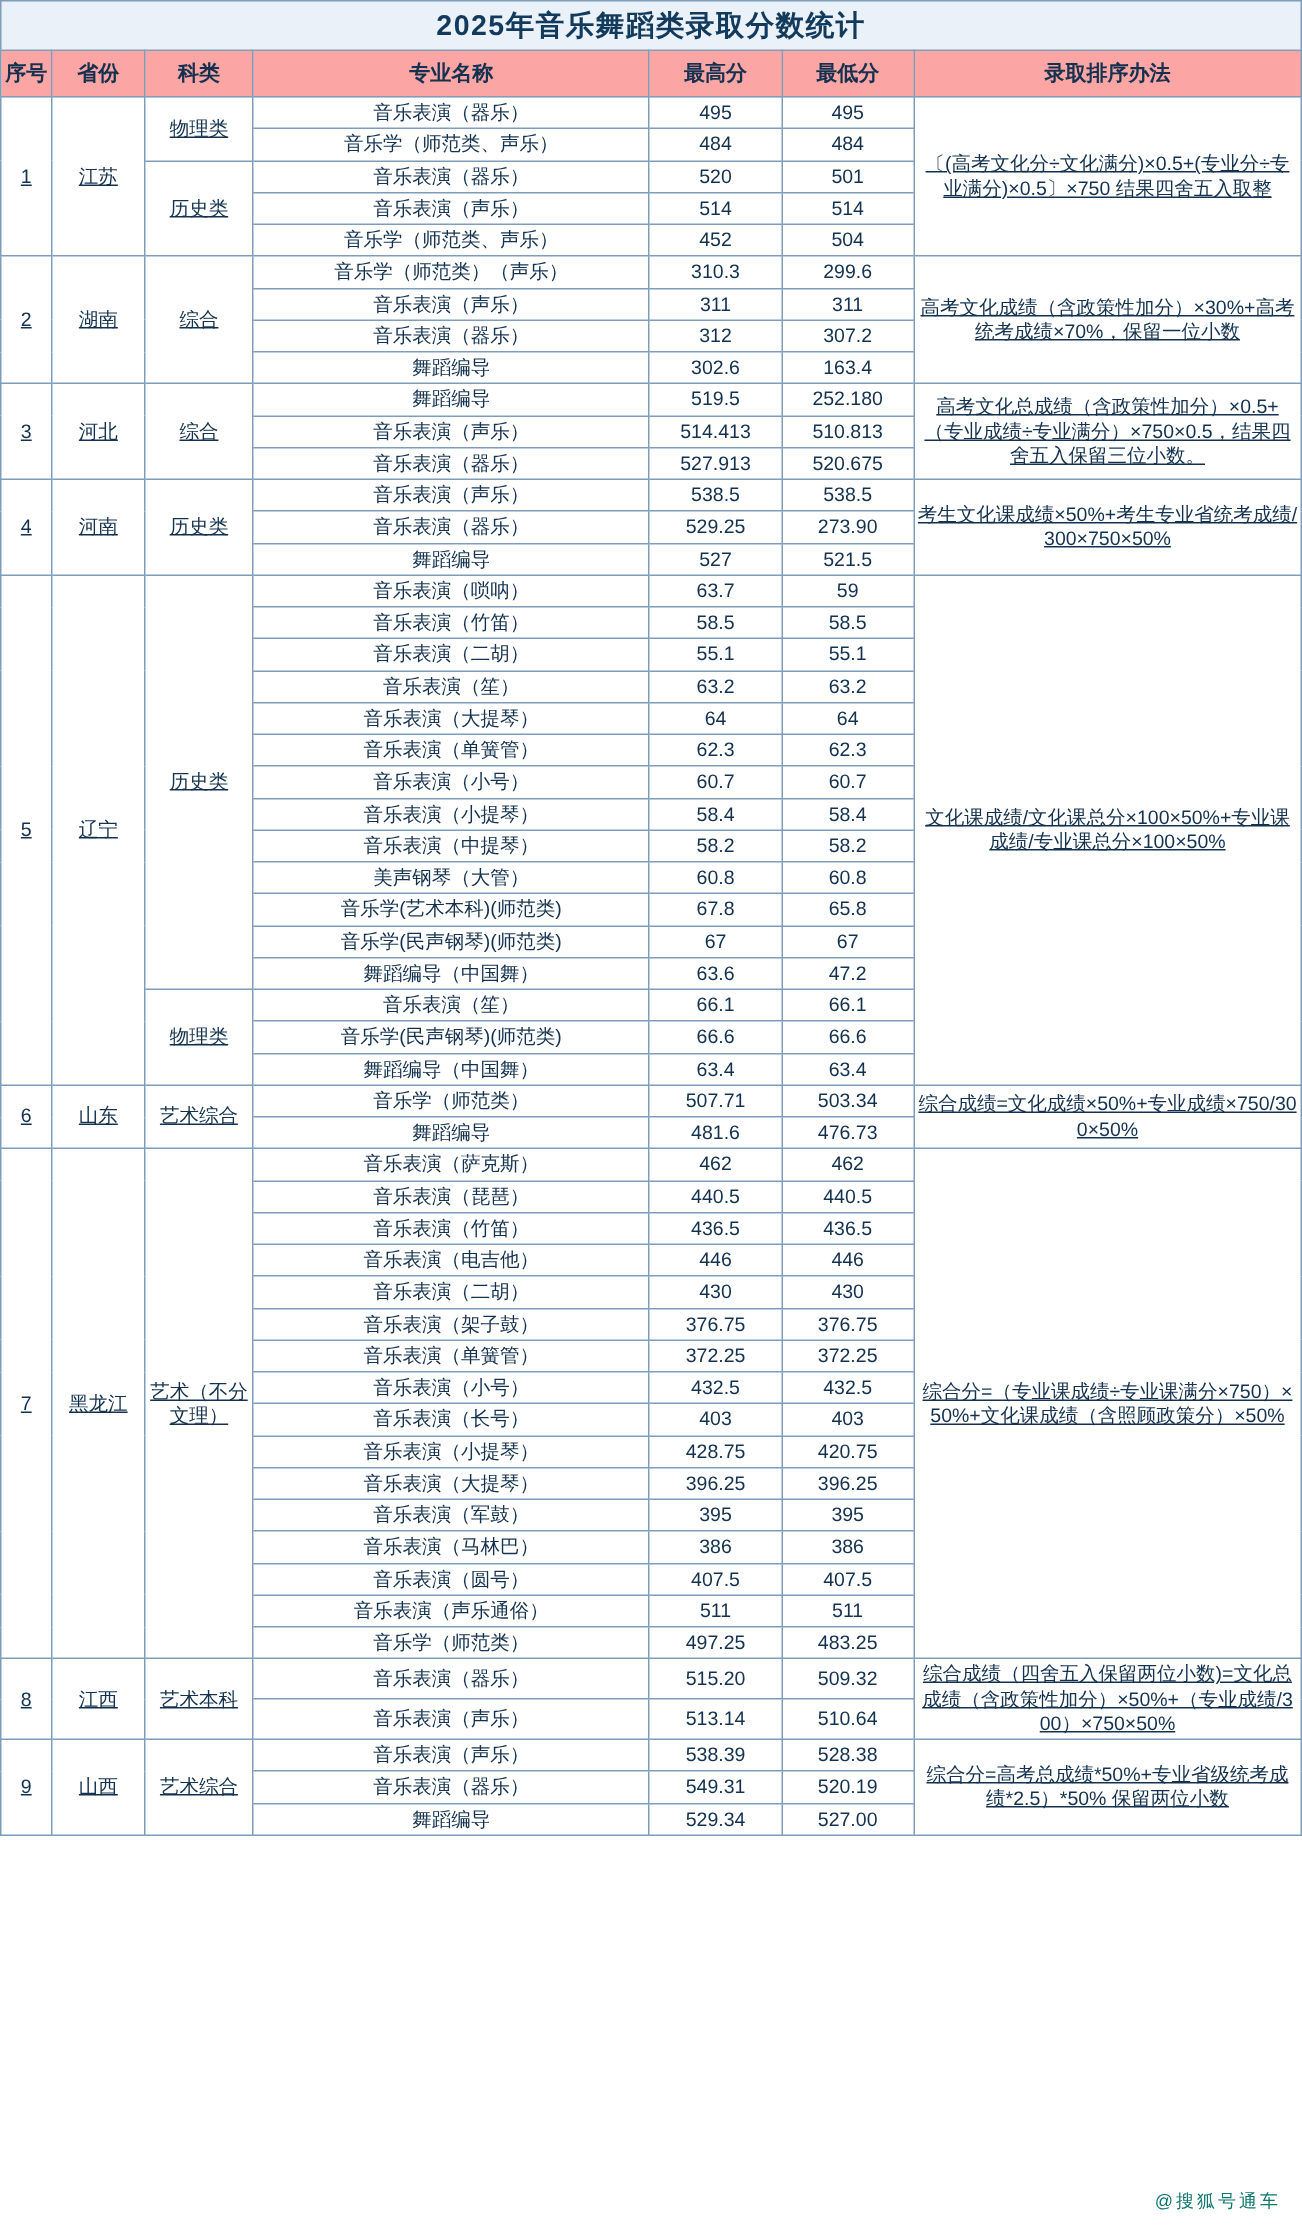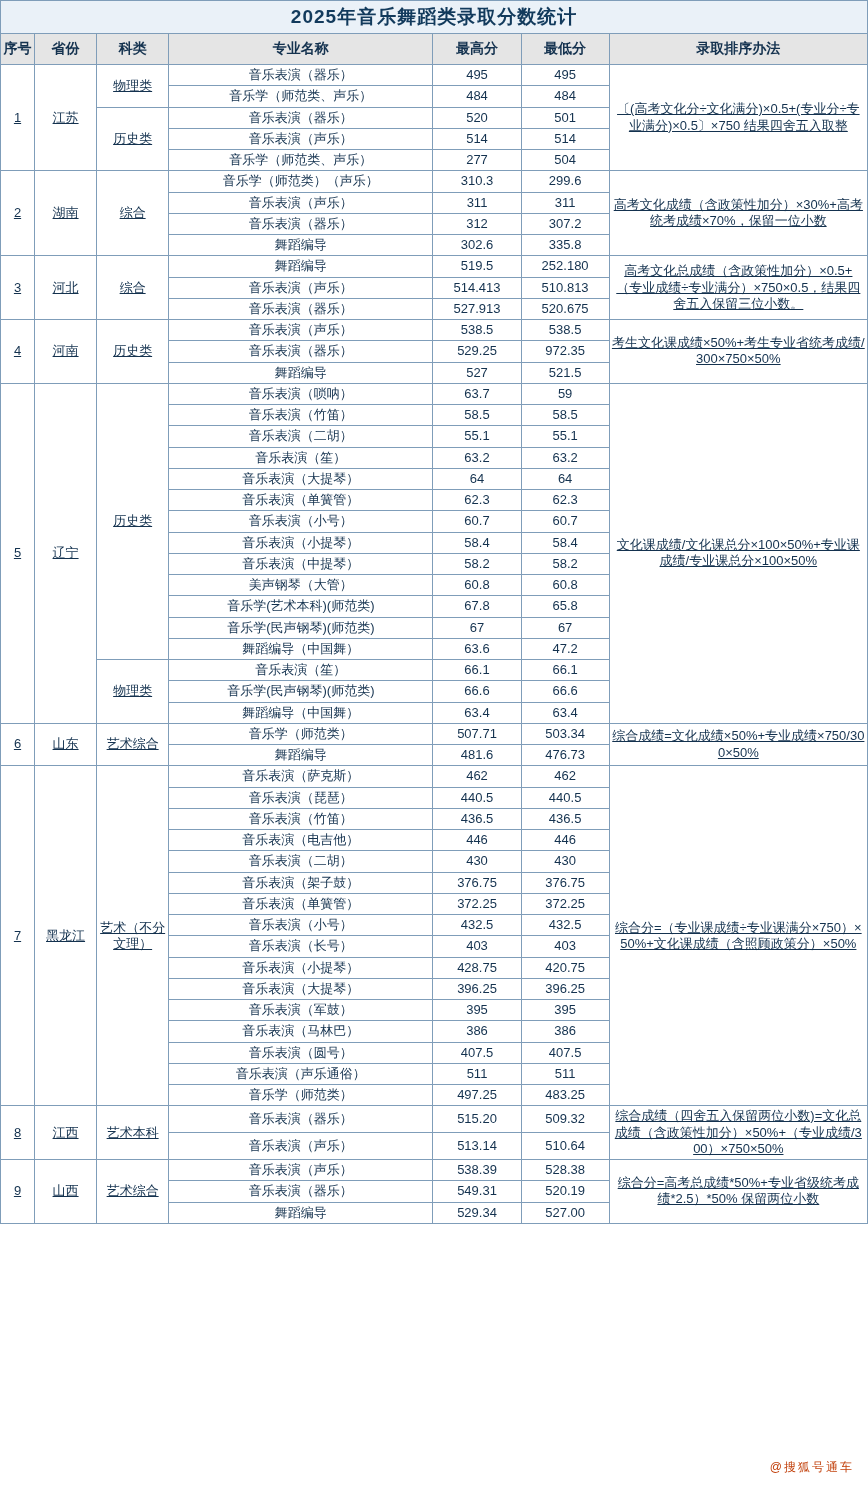--- a/index.html
+++ b/index.html
@@ -43,21 +43,21 @@
     font-size: 13px;
     text-align: center;
     vertical-align: middle;
     padding: 2px 2px;
     color: #14324f;
     line-height: 1.25;
     background: #ffffff;
     word-break: break-all;
   }
   table.grid th {
-    background: #e5e5e5;
+    background: #fca5a5;
     font-weight: bold;
     height: 26px;
     font-size: 14px;
   }
   td.idx, td.prov, td.kelei, td.rule {
     background: #eef4fa;
     text-decoration: underline;
   }
   td.major {
     text-align: center;
@@ -76,21 +76,21 @@
   .col-kelei { width: 72px; }
   .col-major { width: 264px; }
   .col-max { width: 88px; }
   .col-min { width: 88px; }
   .col-rule { width: 258px; }
   .watermark {
     position: absolute;
     right: 14px;
     bottom: 10px;
     font-size: 12px;
-    color: #c2410c;
+    color: #0f766e;
     letter-spacing: 2px;
     pointer-events: none;
   }
   .wrap { position: relative; }
 </style>
 </head>
 <body>
 
 <div id="sheet" class="wrap">
   <div class="title-bar">
@@ -139,21 +139,21 @@
           <td class="num">520</td>
           <td class="num">501</td>
         </tr>
         <tr>
           <td class="major">音乐表演（声乐）</td>
           <td class="num">514</td>
           <td class="num">514</td>
         </tr>
         <tr>
           <td class="major">音乐学（师范类、声乐）</td>
-          <td class="num">277</td>
+          <td class="num">452</td>
           <td class="num">504</td>
         </tr>
         <tr>
           <td class="idx" rowspan="4">2</td>
           <td class="prov" rowspan="4">湖南</td>
           <td class="kelei" rowspan="4">综合</td>
           <td class="major">音乐学（师范类）（声乐）</td>
           <td class="num">310.3</td>
           <td class="num">299.6</td>
           <td class="rule" rowspan="4">高考文化成绩（含政策性加分）×30%+高考统考成绩×70%，保留一位小数</td>
@@ -164,21 +164,21 @@
           <td class="num">311</td>
         </tr>
         <tr>
           <td class="major">音乐表演（器乐）</td>
           <td class="num">312</td>
           <td class="num">307.2</td>
         </tr>
         <tr>
           <td class="major">舞蹈编导</td>
           <td class="num">302.6</td>
-          <td class="num">335.8</td>
+          <td class="num">163.4</td>
         </tr>
         <tr>
           <td class="idx" rowspan="3">3</td>
           <td class="prov" rowspan="3">河北</td>
           <td class="kelei" rowspan="3">综合</td>
           <td class="major">舞蹈编导</td>
           <td class="num">519.5</td>
           <td class="num">252.180</td>
           <td class="rule" rowspan="3">高考文化总成绩（含政策性加分）×0.5+（专业成绩÷专业满分）×750×0.5，结果四舍五入保留三位小数。</td>
         </tr>
@@ -197,21 +197,21 @@
           <td class="prov" rowspan="3">河南</td>
           <td class="kelei" rowspan="3">历史类</td>
           <td class="major">音乐表演（声乐）</td>
           <td class="num">538.5</td>
           <td class="num">538.5</td>
           <td class="rule" rowspan="3">考生文化课成绩×50%+考生专业省统考成绩/300×750×50%</td>
         </tr>
         <tr>
           <td class="major">音乐表演（器乐）</td>
           <td class="num">529.25</td>
-          <td class="num">972.35</td>
+          <td class="num">273.90</td>
         </tr>
         <tr>
           <td class="major">舞蹈编导</td>
           <td class="num">527</td>
           <td class="num">521.5</td>
         </tr>
         <tr>
           <td class="idx" rowspan="16">5</td>
           <td class="prov" rowspan="16">辽宁</td>
           <td class="kelei" rowspan="13">历史类</td>

